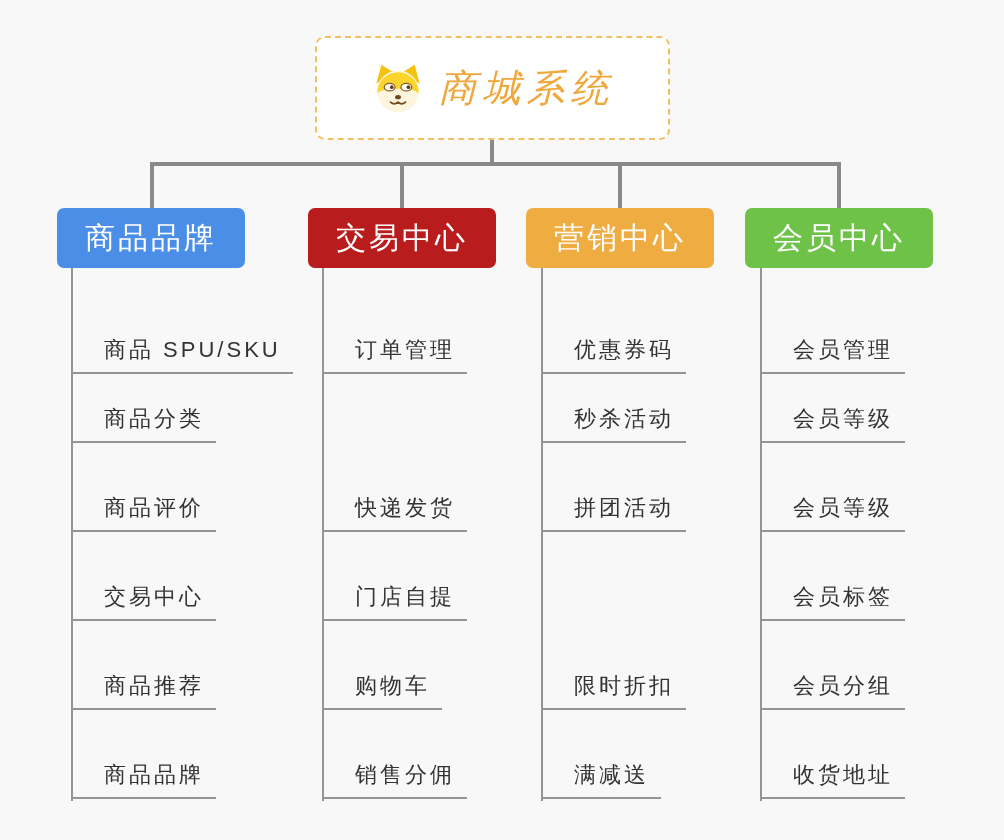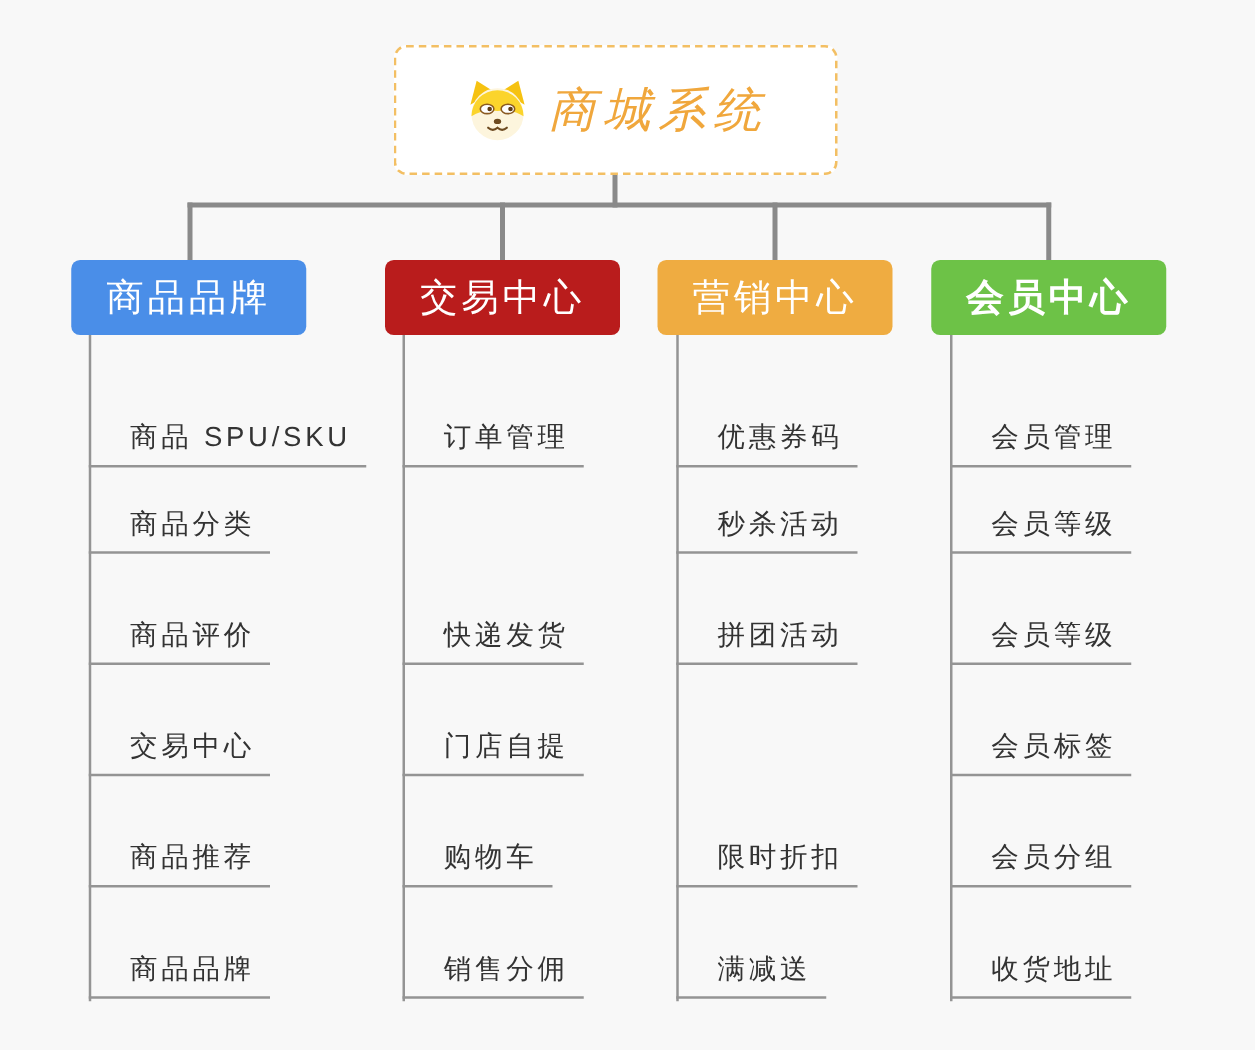--- a/index.html
+++ b/index.html
@@ -77,21 +77,21 @@
 
   <div class="branch-header h0" style="background-color: rgb(74, 142, 232);">
     <span>商品品牌</span>
   </div>
   <div class="branch-header h1" style="background-color: #b91c1c;">
     <span>交易中心</span>
   </div>
   <div class="branch-header h2" style="background-color: rgb(239, 172, 65);">
     <span>营销中心</span>
   </div>
-  <div class="branch-header h3" style="background-color: rgb(109, 194, 71); font-weight: bold;">
+  <div class="branch-header h3" style="background-color: rgb(109, 194, 71);">
     <span>会员中心</span>
   </div>
 
   <div class="spine s0"></div>
   <div class="spine s1"></div>
   <div class="spine s2"></div>
   <div class="spine s3"></div>
 
   <div class="leaf c0 r0">商品 SPU/SKU</div>
   <div class="leaf c0 r1">商品分类</div>

